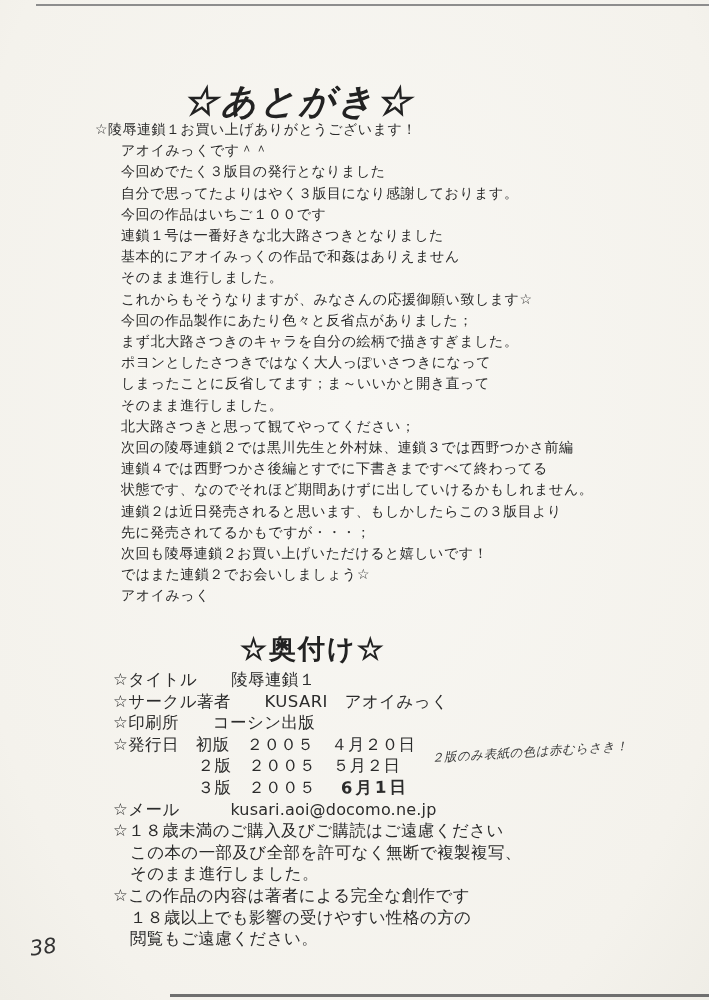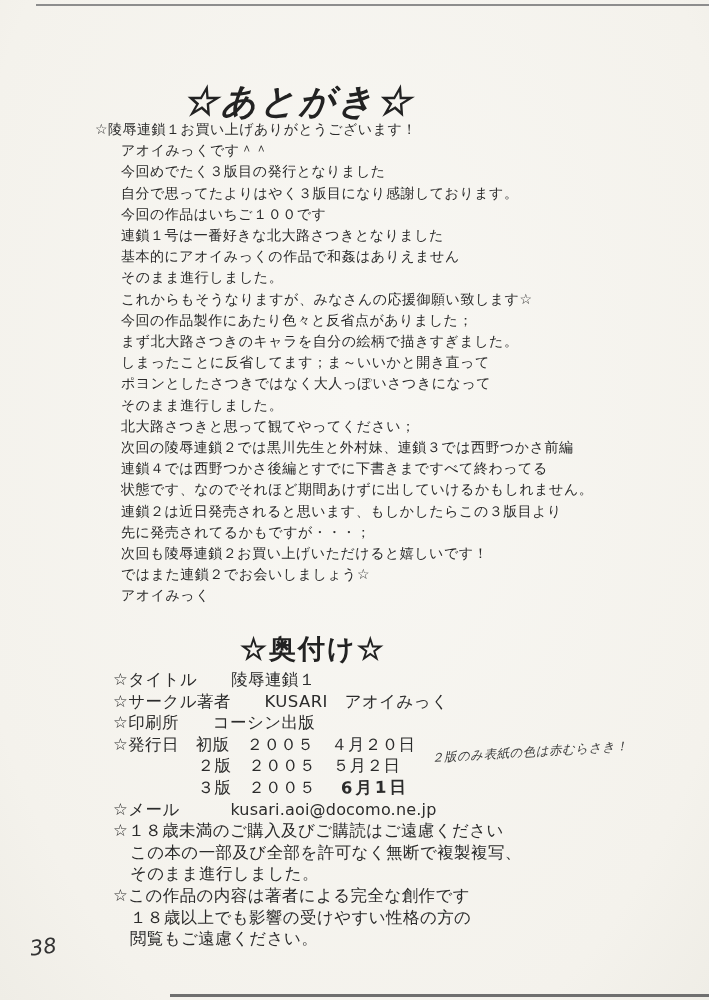--- a/index.html
+++ b/index.html
@@ -94,23 +94,23 @@
     <div class="a-line indent"><span>基本的にアオイみっくの作品で和姦はありえません</span></div>
 
     <div class="a-line indent"><span>そのまま進行しました。</span></div>
 
     <div class="a-line indent"><span>これからもそうなりますが、みなさんの応援御願い致します☆</span></div>
 
     <div class="a-line indent"><span>今回の作品製作にあたり色々と反省点がありました；</span></div>
 
     <div class="a-line indent"><span>まず北大路さつきのキャラを自分の絵柄で描きすぎました。</span></div>
 
+    <div class="a-line indent"><span>ポヨンとしたさつきではなく大人っぽいさつきになって</span></div>
+
     <div class="a-line indent"><span>しまったことに反省してます；ま～いいかと開き直って</span></div>
-
-    <div class="a-line indent"><span>ポヨンとしたさつきではなく大人っぽいさつきになって</span></div>
 
     <div class="a-line indent"><span>そのまま進行しました。</span></div>
 
     <div class="a-line indent"><span>北大路さつきと思って観てやってください；</span></div>
 
     <div class="a-line indent"><span>次回の陵辱連鎖２では黒川先生と外村妹、連鎖３では西野つかさ前編</span></div>
 
     <div class="a-line indent"><span>連鎖４では西野つかさ後編とすでに下書きまですべて終わってる</span></div>
 
     <div class="a-line indent"><span>状態です、なのでそれほど期間あけずに出していけるかもしれません。</span></div>

